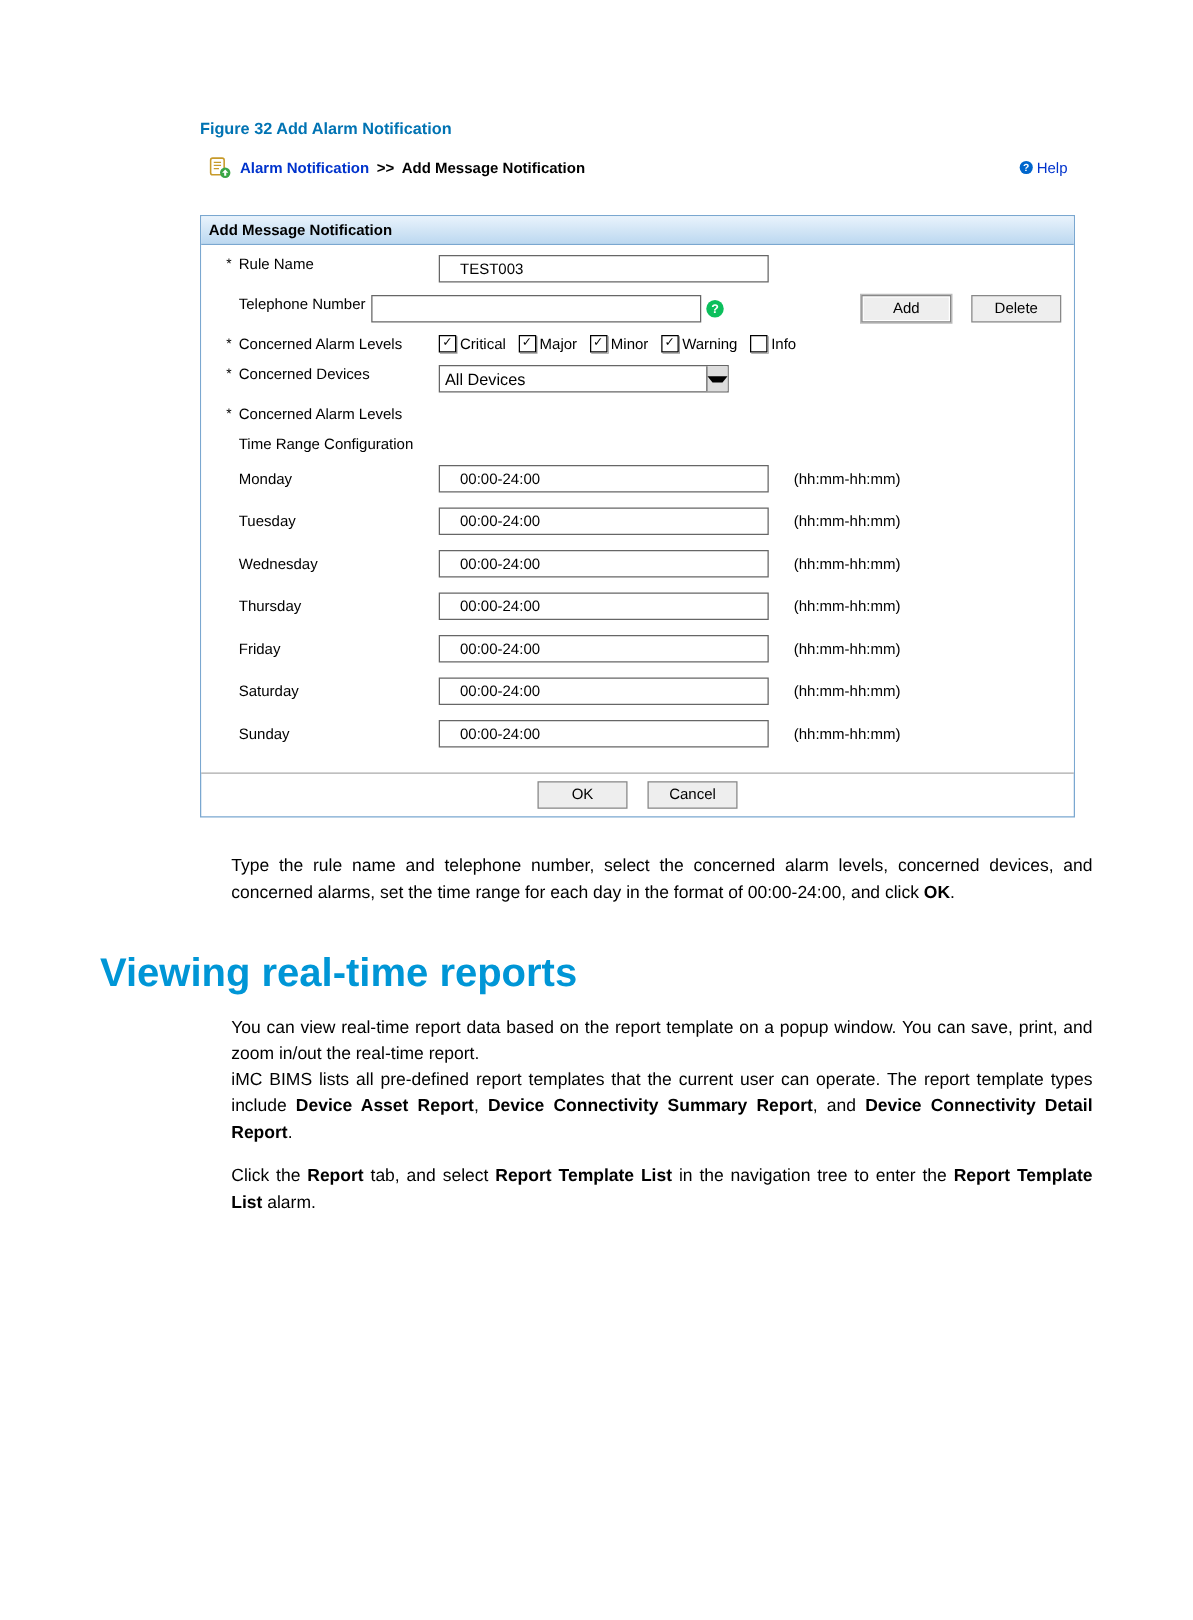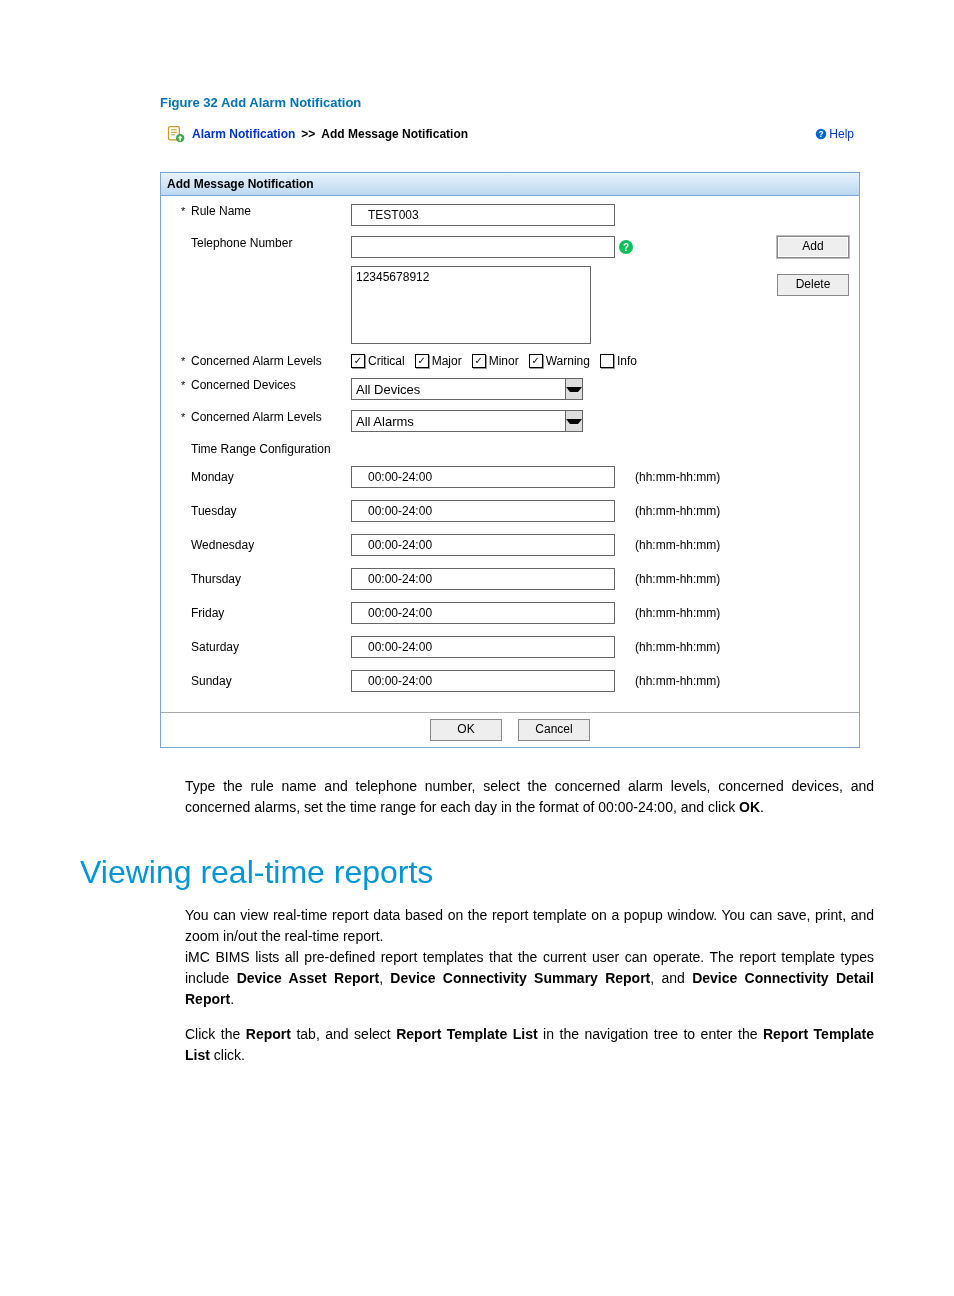--- a/index.html
+++ b/index.html
@@ -168,21 +168,21 @@
     margin-top: 28px;
     font-size: 14px;
     line-height: 1.5;
     font-family: "Segoe UI", "Helvetica Neue", Arial, sans-serif;
     color:#000;
     text-align: justify;
   }
   .h1 {
     color: #0096d6;
     font-size: 32px;
-    font-weight: 400;
+    font-weight: 700;
     margin: 36px 0 14px 0;
     font-family: "Segoe UI Light","Helvetica Neue",Arial,sans-serif;
   }
   .page-num {
     text-align:center;
     font-size: 13px;
     margin-top: 170px;
   }
   .info-icon {
     width:14px; height:14px;
@@ -191,21 +191,20 @@
     color:#fff;
     font-size:10px;
     font-weight:bold;
     display:inline-flex;
     align-items:center;
     justify-content:center;
     margin-left:4px;
   }
   .right-btn-col {
     display:flex;
-    flex-direction:column;
     gap: 16px;
     margin-left: 110px;
   }
   .tri-down {
     width:0;height:0;
     border-left:4px solid transparent;
     border-right:4px solid transparent;
     border-top:5px solid #000;
   }
   .ss-icon svg { width:20px; height:20px; display:block; }
@@ -258,23 +257,20 @@
         <div class="form-row" style="align-items:flex-start;">
           <div class="form-label">
               <span class="star"></span>
               <span>Telephone Number</span>
             </div>
           <div class="form-field" style="flex-direction:column; gap:8px;">
             <div style="display:flex; align-items:center;">
               <input type="text" class="txt" style="">
               <span class="info-icon">?</span>
             </div>
-            <div class="listbox">
-              <div>12345678912</div>
-            </div>
           </div>
           <div class="right-btn-col">
             <div class="btn inset">Add</div>
             <div class="btn">Delete</div>
           </div>
         </div>
 
         <div class="form-row">
           <div class="form-label">
               <span class="star">*</span>
@@ -319,28 +315,20 @@
                 </div>
             </div>
           </div>
         </div>
 
         <div class="form-row">
           <div class="form-label">
               <span class="star">*</span>
               <span>Concerned Alarm Levels</span>
             </div>
-          <div class="form-field">
-            <div class="dropdown">
-              <span>All Alarms</span>
-              <div class="arrow">
-                  <span class="tri-down"></span>
-                </div>
-            </div>
-          </div>
         </div>
 
         <div class="form-row">
           <div class="form-label">
               <span class="star"></span>
               <span>Time Range Configuration</span>
             </div>
         </div>
 
         <div id="days-container">
@@ -416,17 +404,17 @@
 
   <h1 class="h1">Viewing real-time reports</h1>
 
   <div class="body-text" style="margin-top:14px;">You can view real-time report data based on the report template on a popup window. You can save, print, and zoom in/out the real-time report.</div>
 
   <div class="body-text" style="margin-top:0;">
     <span>iMC BIMS lists all pre-defined report templates that the current user can operate. The report template types include </span><b>Device Asset Report</b><span>, </span><b>Device Connectivity Summary Report</b><span>, and </span><b>Device Connectivity Detail Report</b><span>.</span>
   </div>
 
   <div class="body-text" style="margin-top:14px;">
-    <span>Click the </span><b>Report</b><span> tab, and select </span><b>Report Template List</b><span> in the navigation tree to enter the </span><b>Report Template List</b><span> click.</span>
+    <span>Click the </span><b>Report</b><span> tab, and select </span><b>Report Template List</b><span> in the navigation tree to enter the </span><b>Report Template List</b><span> alarm.</span>
   </div>
 
 
 </div>
 
 </body></html>

